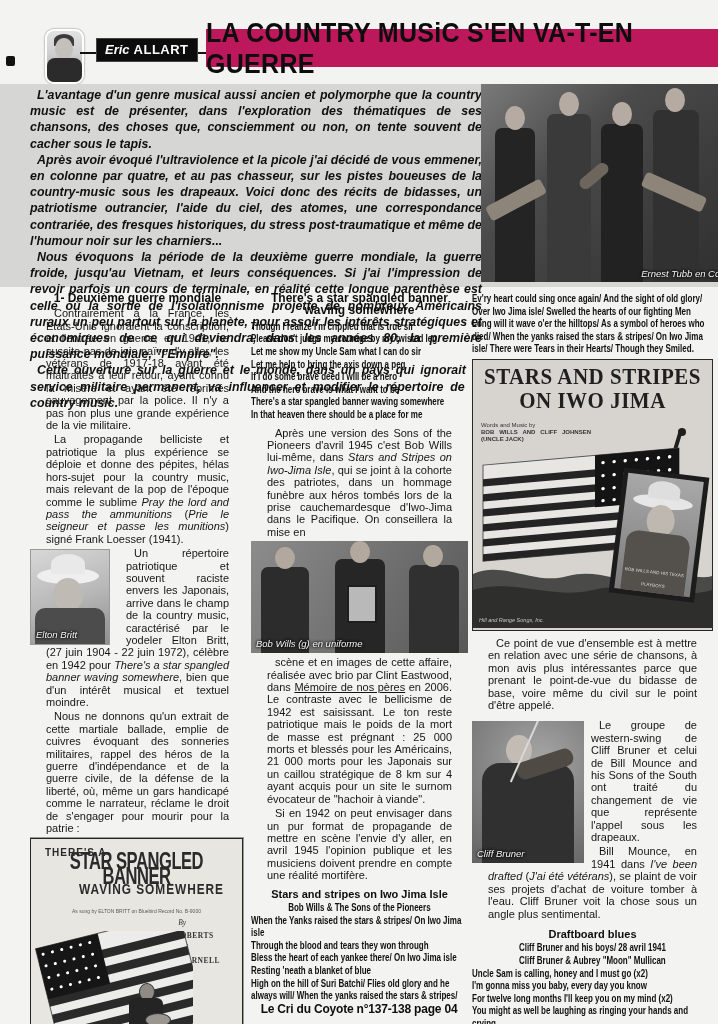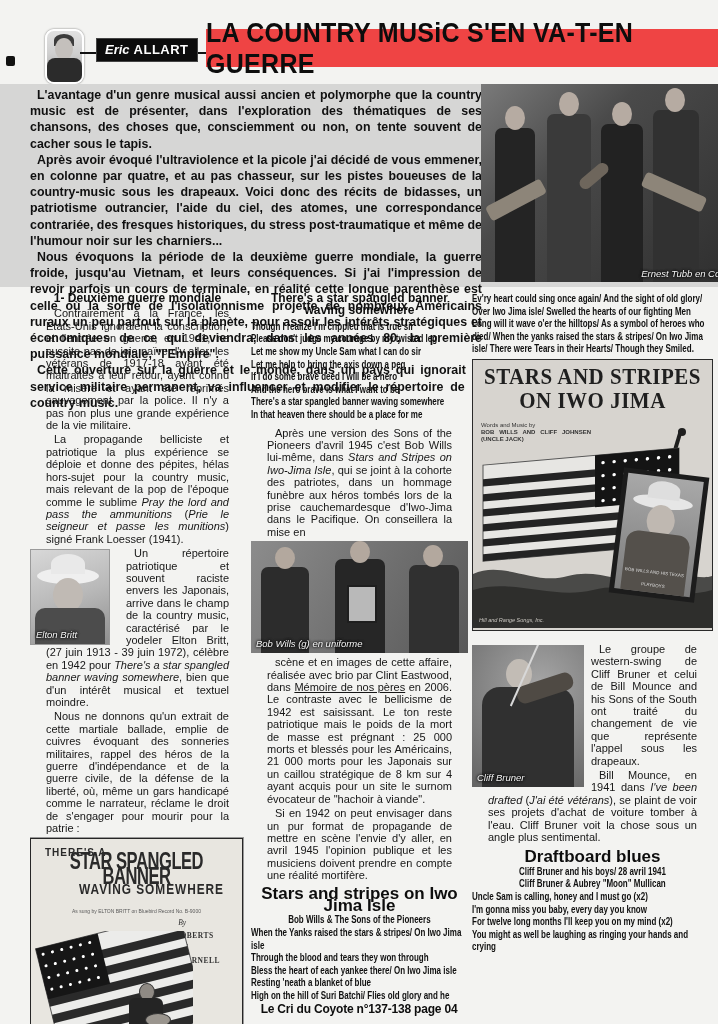--- a/index.html
+++ b/index.html
@@ -10,29 +10,29 @@
   .portrait{position:absolute;left:45px;top:29px;width:35px;height:51px;border:2px solid #fff;border-radius:9px;
             background:linear-gradient(180deg,#e2e2e2 0%,#cfcfcf 45%,#9d9d9d 100%);overflow:hidden;box-shadow:0 0 2px #666;}
   .portrait .hair{position:absolute;left:7px;top:3px;width:20px;height:12px;border-radius:50% 50% 0 0;background:#3c3c3c;}
   .portrait .face{position:absolute;left:8px;top:7px;width:18px;height:22px;border-radius:50%;background:#c4c0bc;}
   .portrait .suit{position:absolute;left:0px;top:27px;width:35px;height:24px;background:#2b2b2b;border-radius:8px 8px 0 0;}
   .connector{position:absolute;left:80px;top:52px;width:128px;height:2px;background:#111;}
   .author-badge{position:absolute;left:97px;top:39px;background:#0c0c0c;color:#fdfdfd;padding:3px 8px 4px;
                 font-size:13px;font-weight:bold;box-shadow:0 0 0 1px #444;}
   .author-badge .first{font-style:italic;margin-right:4px;}
   .author-badge .last{letter-spacing:.5px;}
-  .title-banner{position:absolute;left:206px;top:29px;right:0;height:38px;background:#ef4444;
+  .title-banner{position:absolute;left:206px;top:29px;right:0;height:38px;background:#be185d;
                 display:flex;align-items:center;justify-content:center;}
   .title-banner span{font-weight:bold;font-size:25px;letter-spacing:.3px;color:#0d0d0d;transform:scaleY(1.08);}
   .subtitle{position:absolute;left:30px;top:69px;width:452px;text-align:center;font-weight:bold;font-size:15px;color:#0e0e0e;}
   
   .gray-band{position:absolute;left:0;top:84px;width:718px;height:203px;background:#d6d6d5;}
   .intro{position:absolute;left:30px;top:87px;width:452px;font-weight:bold;font-size:12.4px;line-height:16.2px;
          text-align:justify;color:#101010;}
-  .intro p{margin:0;text-indent:7px;}
+  .intro p{margin:0;text-indent:7px;font-style:italic;}
   .photo-cap{position:absolute;right:6px;bottom:3px;color:#f4f4f4;font-style:italic;font-size:9.5px;
              text-shadow:0 0 3px #000,0 0 3px #000;}
   .photo-cap.left{right:auto;left:5px;}
   
   .tubb{position:absolute;left:481px;top:84px;width:232px;height:198px;overflow:hidden;
         background:linear-gradient(135deg,#7a7a7a 0%,#4a4a4a 35%,#2e2e2e 100%);padding-left:27px;}
   .fig{position:absolute;border-radius:7px 7px 0 0;}
   .tubb .f1{left:14px;top:44px;width:40px;height:154px;background:#242424;}
   .tubb .f2{left:66px;top:30px;width:44px;height:168px;background:#3a3a3a;}
   .tubb .f3{left:120px;top:40px;width:42px;height:158px;background:#222;}
@@ -43,21 +43,21 @@
   .tubb .g1{left:4px;top:108px;width:62px;height:16px;transform:rotate(-28deg);}
   .tubb .g2{left:160px;top:100px;width:66px;height:16px;transform:rotate(24deg);}
   .tubb .fiddle{position:absolute;left:96px;top:86px;width:34px;height:12px;background:#6e665c;border-radius:6px;transform:rotate(-40deg);}
   
   .col{position:absolute;top:292px;font-size:11px;line-height:12.4px;text-align:justify;color:#161616;}
   .col p{margin:0 16px 2px;text-indent:8px;}
   .col1{left:30px;width:215px;height:732px;overflow:hidden;}
   .col2{left:251px;width:217px;height:712px;overflow:hidden;}
   .col3{left:472px;width:241px;height:732px;overflow:hidden;}
   .head{font-weight:bold;font-size:12px;text-align:center;text-indent:0 !important;margin:0 0 3px;color:#0d0d0d;}
-  .song-head{font-weight:bold;font-size:17px;text-align:center;margin:6px 0 1px;color:#0d0d0d;}
+  .song-head{font-weight:bold;font-size:11px;text-align:center;margin:6px 0 1px;color:#0d0d0d;}
   .lyrics{font-weight:bold;font-size:10.8px;line-height:12.6px;text-align:left;color:#101010;
           transform:scaleX(.74);transform-origin:0 0;width:135%;}
   .lyrics .centered{text-align:center;}
   .lyric-line{min-height:12px;}
   .spacer6{height:6px;}
   
   .elton{float:left;width:78px;height:94px;margin:2px 16px 0 0;position:relative;overflow:hidden;
          background:linear-gradient(160deg,#d8d8d8 0%,#b9b9b9 50%,#8f8f8f 100%);border:1px solid #9a9a9a;text-decoration:underline;}
   .elton .hatbrim{position:absolute;left:6px;top:18px;width:62px;height:16px;border-radius:50%;background:#efefef;}
   .elton .hattop{position:absolute;left:20px;top:4px;width:34px;height:20px;border-radius:50% 50% 0 0;background:#e9e9e9;}
@@ -163,21 +163,21 @@
     <div class="head">1- Deuxième guerre mondiale</div>
     <p>Contrairement à la France, les Etats-Unis ignoraient la conscription, et l'entrée en guerre, en 1941, ne suscite pas de joie naïve d'y aller, les vétérans de 1917-18 ayant été maltraités à leur retour, ayant connu la misère et ayant été réprimés sauvagement par la police. Il n'y a pas non plus une grande expérience de la vie militaire.</p>
     <p><span>La propagande belliciste et patriotique la plus expérience se déploie et donne des pépites, hélas hors-sujet pour la country music, mais relevant de la pop de l'époque comme le sublime </span><i>Pray the lord and pass the ammunitions</i><span> (</span><i>Prie le seigneur et passe les munitions</i><span>) signé Frank Loesser (1941).</span></p>
     <div class="elton">
       <div class="hatbrim"></div>
       <div class="hattop"></div>
       <div class="face"></div>
       <div class="body"></div>
       <div class="photo-cap left">Elton Britt</div>
     </div>
-    <p><span>Un répertoire patriotique et souvent raciste envers les Japonais, arrive dans le champ de la country music, caractérisé par le yodeler Elton Britt, (27 juin 1913 - 39 juin 1972), célèbre en 1942 pour </span><i>There's a star spangled banner waving somewhere</i><span>, bien que d'un intérêt musical et textuel moindre.</span></p>
+    <p><span>Un répertoire patriotique et souvent raciste envers les Japonais, arrive dans le champ de la country music, caractérisé par le yodeler Elton Britt, (27 juin 1904 - 22 juin 1972), célèbre en 1942 pour </span><i>There's a star spangled banner waving somewhere</i><span>, bien que d'un intérêt musical et textuel moindre.</span></p>
     <p>Nous ne donnons qu'un extrait de cette martiale ballade, emplie de cuivres évoquant des sonneries militaires, rappel des héros de la guerre d'indépendance et de la guerre civile, de la défense de la liberté, où, même un gars handicapé comme le narrateur, réclame le droit de s'engager pour mourir pour la patrie :</p>
     <div class="sheet1">
       <div class="s1-pre">THERE'S A</div>
       <div class="s1-title">STAR SPANGLED BANNER</div>
       <div class="s1-sub">WAVING SOMEWHERE</div>
       <div class="s1-note">As sung by ELTON BRITT on Bluebird Record No. B-9000</div>
       <div class="s1-by"><span>By</span><b>PAUL ROBERTS</b><span>and</span><b>SHELBY DARNELL</b></div>
       <svg width="160" height="170" viewBox="0 0 160 170" style="position:absolute;left:2px;top:92px;">
         <g transform="rotate(-14 20 30)">
           <rect x="6" y="14" width="148" height="112" fill="#ececea" stroke="#555" stroke-width="1"></rect>
@@ -279,20 +279,21 @@
         <div class="inner">
           <div class="hatbrim"></div>
           <div class="hattop"></div>
           <div class="face"></div>
           <div class="chest"></div>
           <div class="cap">BOB WILLS AND HIS TEXAS PLAYBOYS</div>
         </div>
       </div>
       <div class="s2-pub">Hill and Range Songs, Inc.</div>
     </div>
+    <p>Ce point de vue d'ensemble est à mettre en relation avec une série de chansons, à mon avis plus intéressantes parce que prenant le point-de-vue du bidasse de base, voire même du civil sur le point d'être appelé.</p>
     <div class="spacer6"></div>
     <div class="cliff">
       <div class="face"></div>
       <div class="body"></div>
       <div class="fiddle"></div>
       <div class="bow"></div>
       <div class="photo-cap left">Cliff Bruner</div>
     </div>
     <p>Le groupe de western-swing de Cliff Bruner et celui de Bill Mounce and his Sons of the South ont traité du changement de vie que représente l'appel sous les drapeaux.</p>
     <p><span>Bill Mounce, en 1941 dans </span><i>I've been drafted</i><span> (</span><i>J'ai été vétérans</i><span>), se plaint de voir ses projets d'achat de voiture tomber à l'eau. Cliff Bruner voit la chose sous un angle plus sentimental.</span></p>

